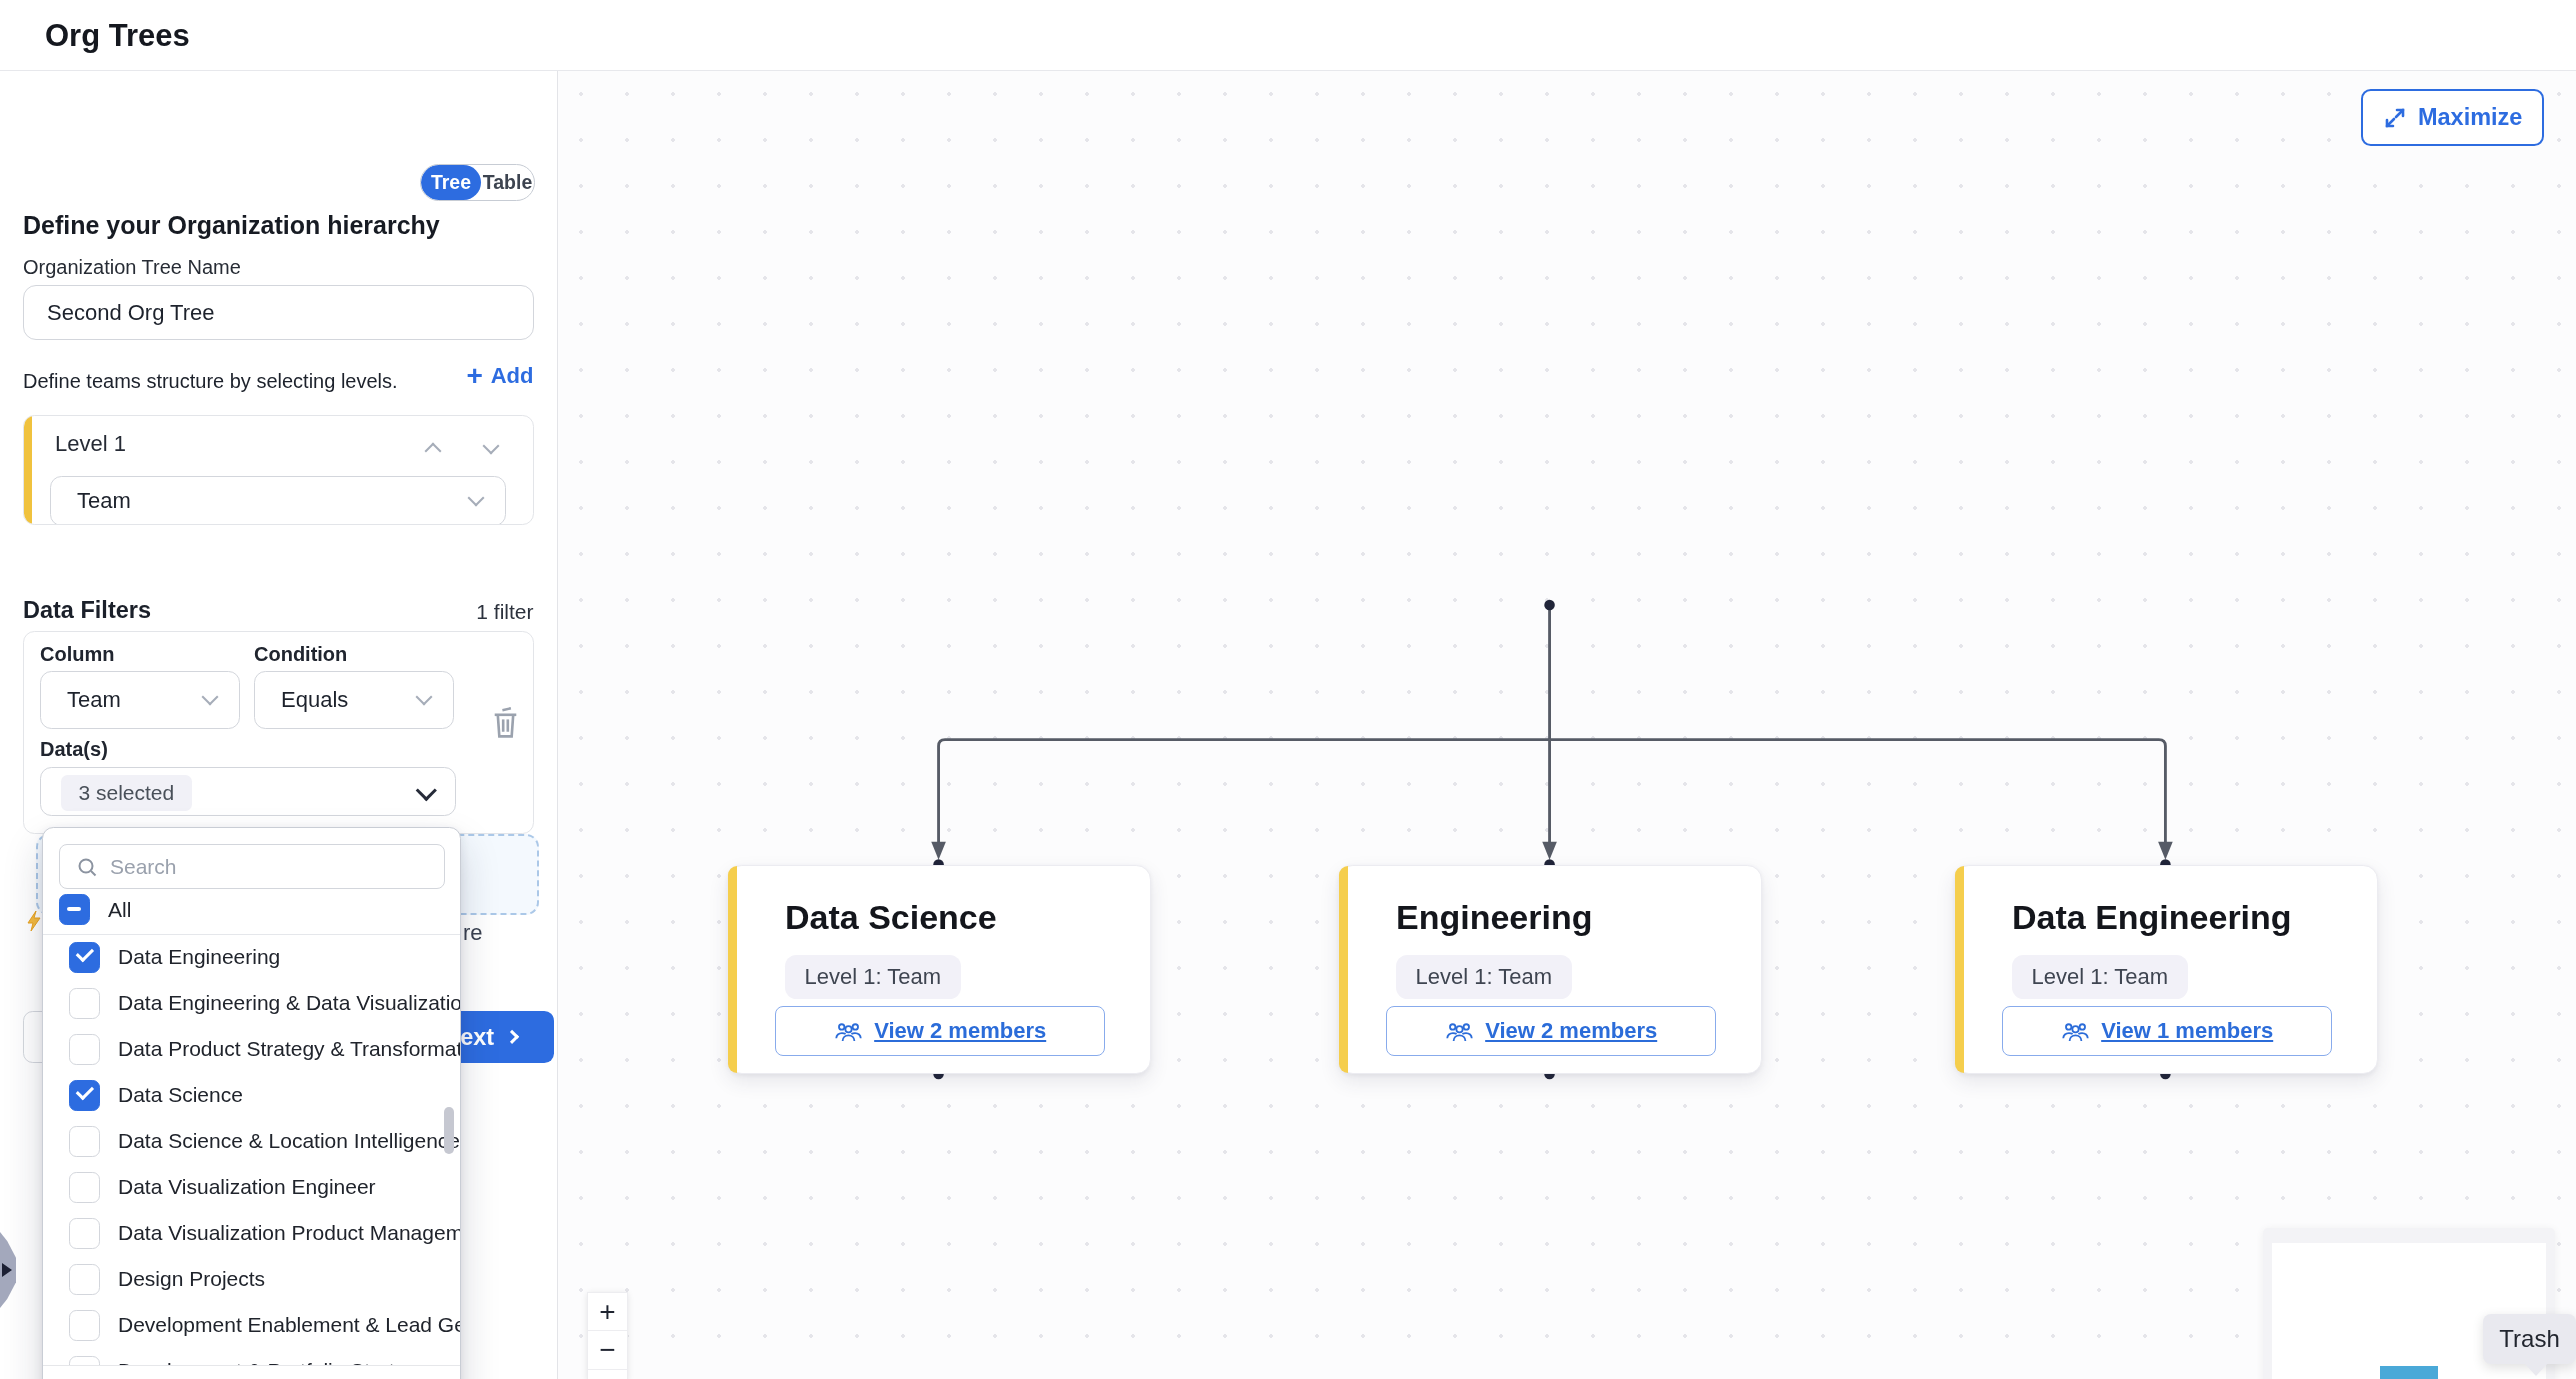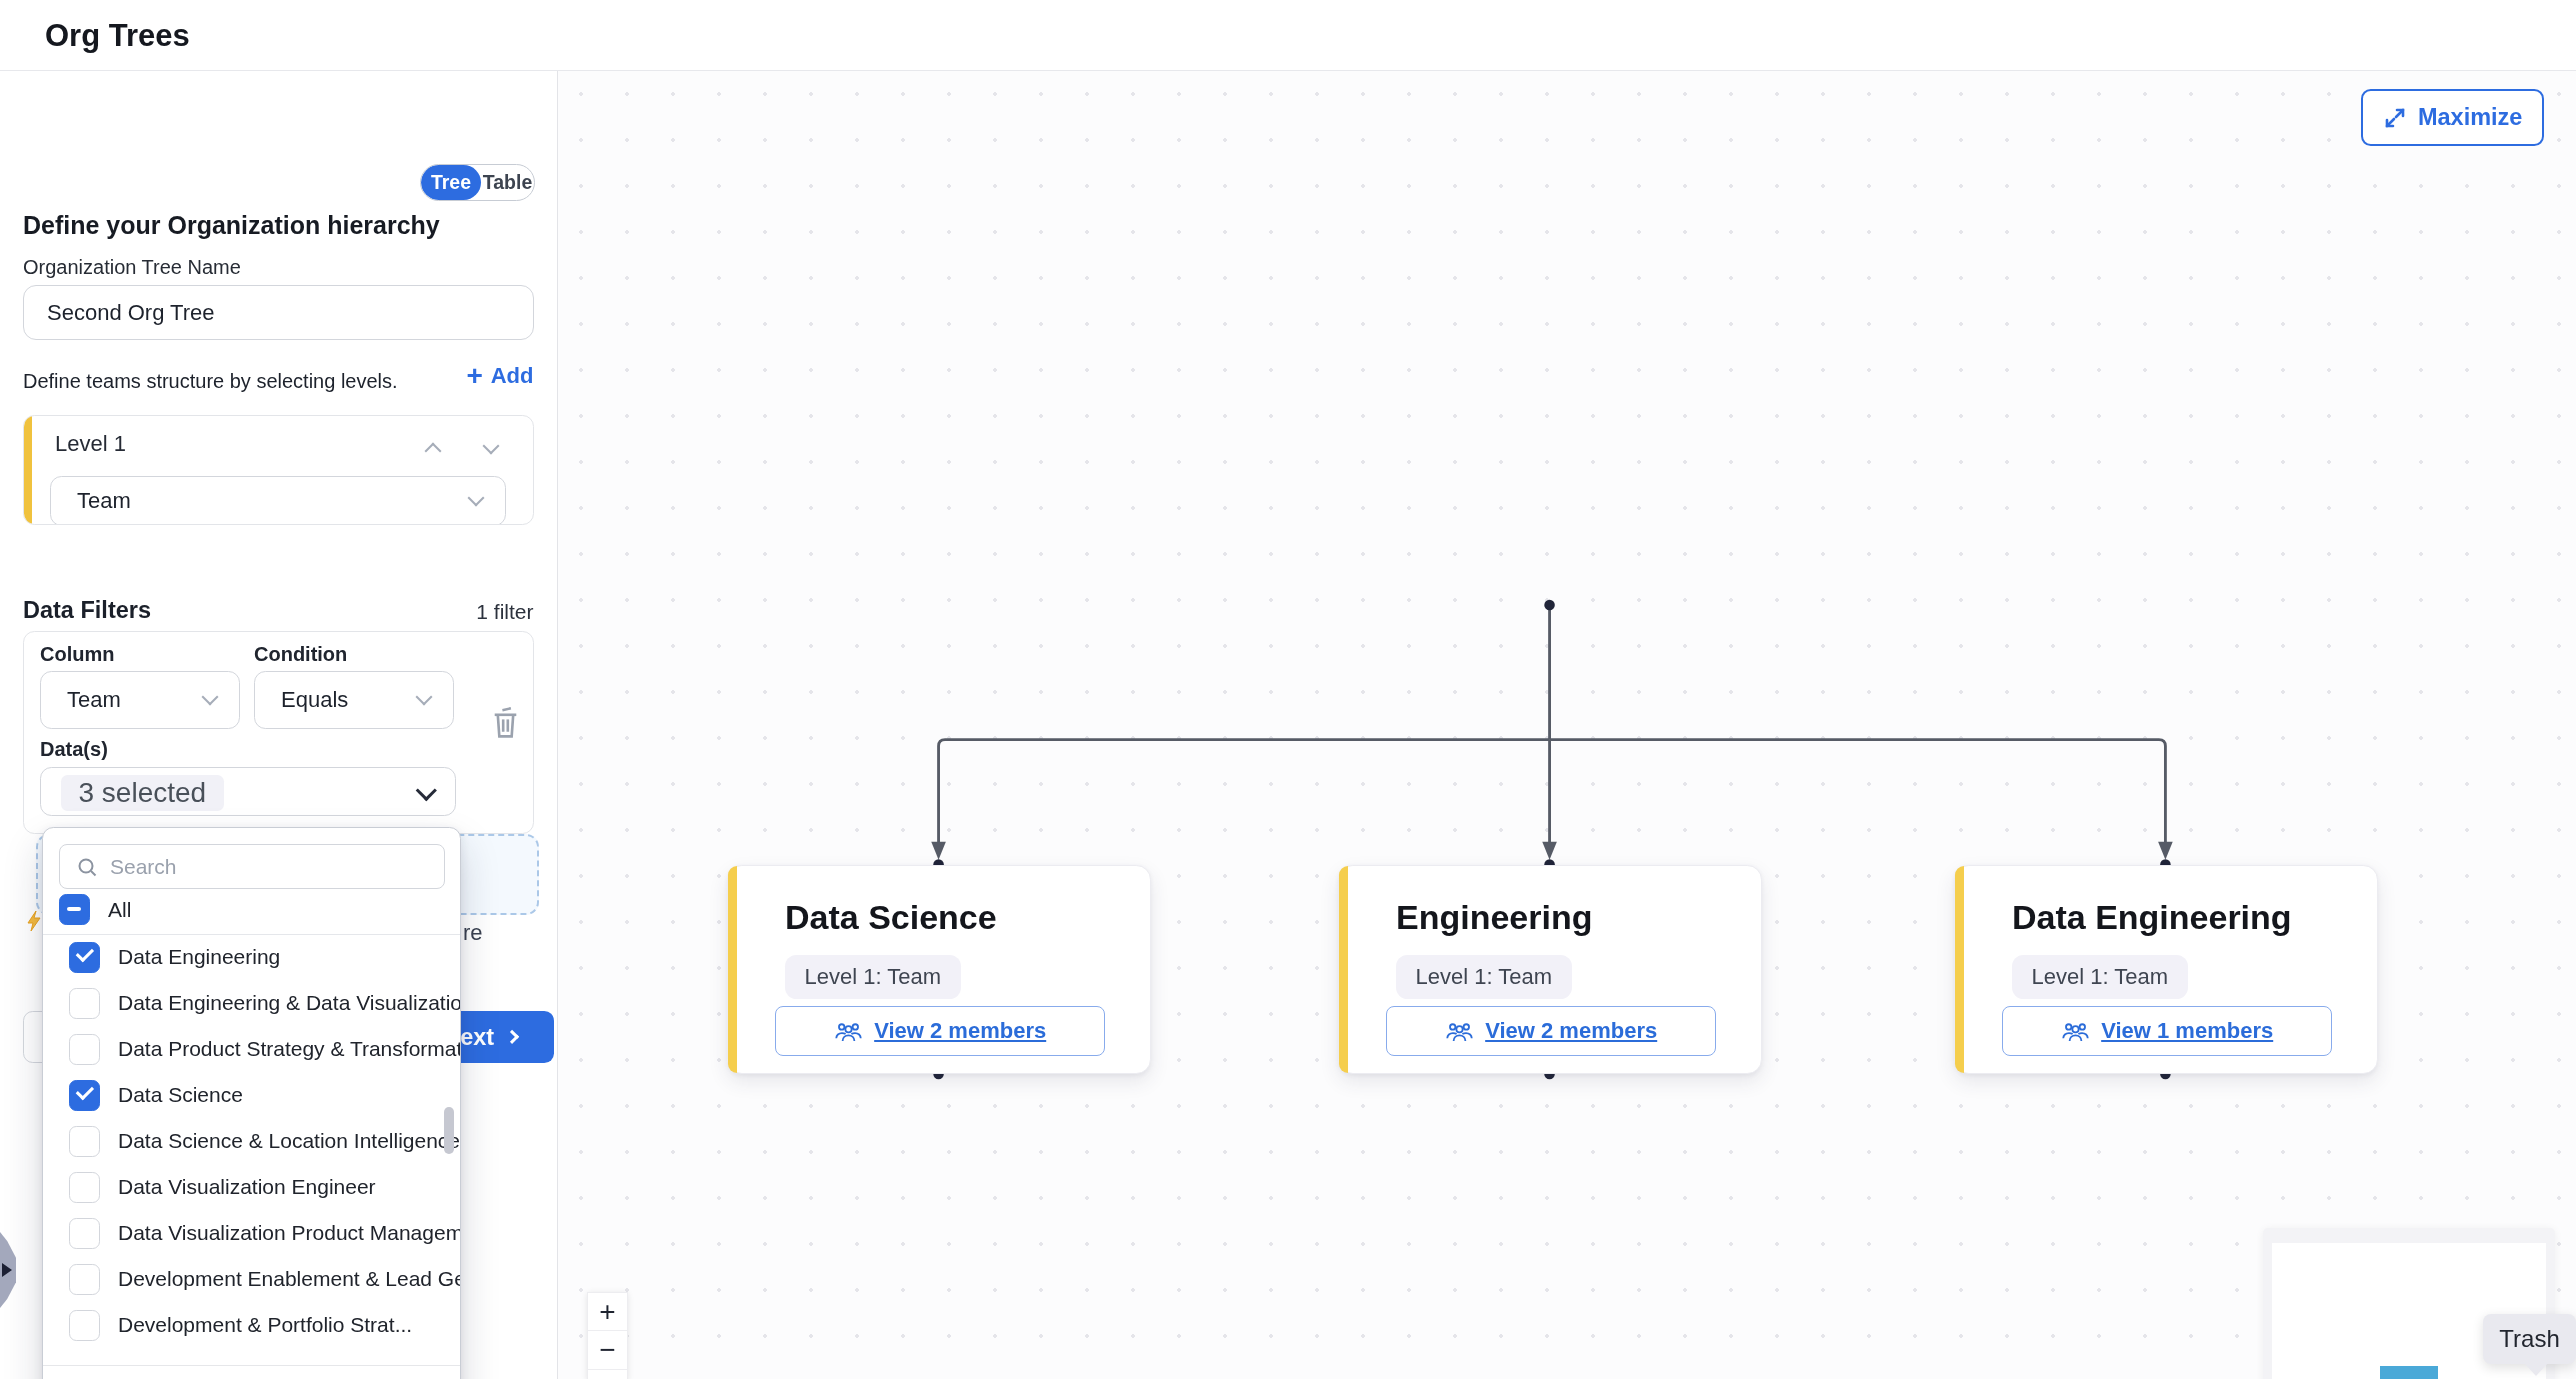--- a/index.html
+++ b/index.html
@@ -45,21 +45,21 @@
     display:flex; align-items:center; padding:0 26px; font-size:22px; color:#1d222c; }
   .sel .sel-chev { position:absolute; right:23px; top:50%; margin-top:-9px; }
 
   .df-title { position:absolute; left:23px; top:526px; font-size:23.5px; font-weight:bold; color:#1b202a; }
   .df-count { position:absolute; right:23.5px; top:529px; font-size:21px; color:#2c323d; }
   .filter-card { position:absolute; left:23px; top:560px; width:511px; height:203px;
     border:1.6px solid #e3e5e9; border-radius:11.4px; background:#fff; }
   .sub-label { position:absolute; font-size:20px; font-weight:bold; color:#20252f; }
 
   .chip { position:absolute; left:19.5px; top:6.5px; height:36px; line-height:36px; background:#f1f1f7;
-    border-radius:6.5px; padding:0 18px; font-size:28px; color:#495059; }
+    border-radius:6.5px; padding:0 18px; font-size:21px; color:#495059; }
   .big-chev { position:absolute; right:21px; top:14.6px; width:14.6px; height:14.6px;
     border-right:3.2px solid #262b39; border-bottom:3.2px solid #262b39; transform:rotate(45deg); }
 
   .trash-btn { position:absolute; left:487px; top:631px; width:37px; height:41px; cursor:pointer; }
 
   
   .dashed-box { position:absolute; left:36px; top:763px; width:503px; height:81px;
     border:2.4px dashed #abc8e8; border-radius:13px; background:#f4f9fe; z-index:1; }
   .hint-bolt { position:absolute; left:23px; top:836px; z-index:1; }
   .hint-frag { position:absolute; left:463px; top:849px; font-size:22px; color:#3a4150; z-index:1; }
@@ -267,20 +267,24 @@
           <span class="cb"></span>
           <span class="opt-label">Data Science &amp; Location Intelligence</span>
         </div>
         <div class="opt-row">
           <span class="cb"></span>
           <span class="opt-label">Data Visualization Engineer</span>
         </div>
         <div class="opt-row">
           <span class="cb"></span>
           <span class="opt-label">Data Visualization Product Managem...</span>
+        </div>
+        <div class="opt-row">
+          <span class="cb"></span>
+          <span class="opt-label">Design Projects</span>
         </div>
         <div class="opt-row">
           <span class="cb"></span>
           <span class="opt-label">Development Enablement &amp; Lead Ge...</span>
         </div>
         <div class="opt-row">
           <span class="cb"></span>
           <span class="opt-label">Development &amp; Portfolio Strat...</span>
         </div>
       </div>

